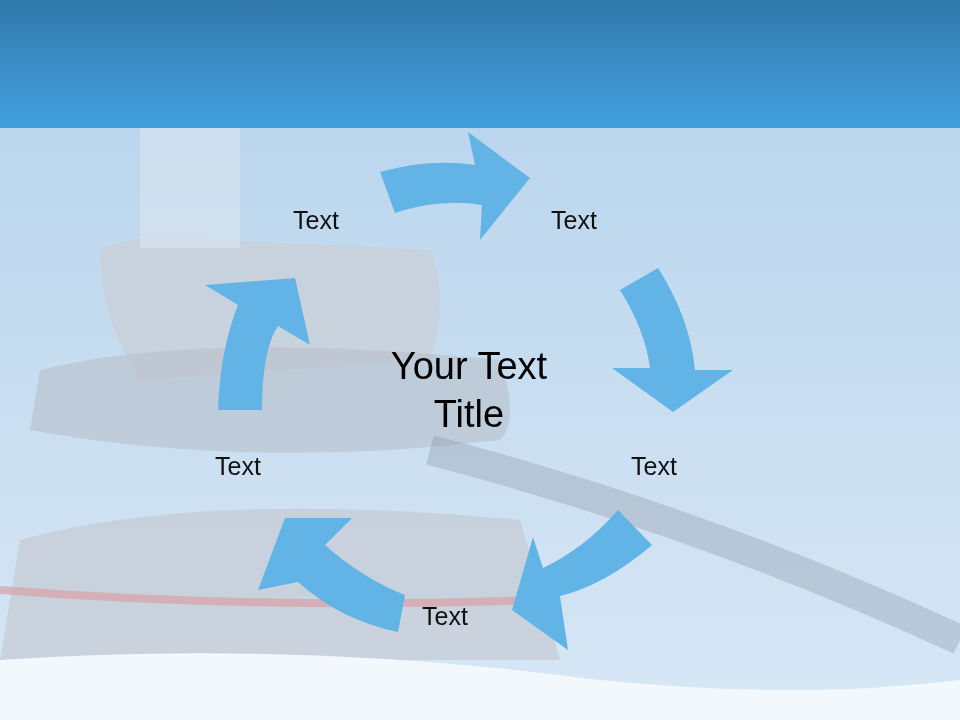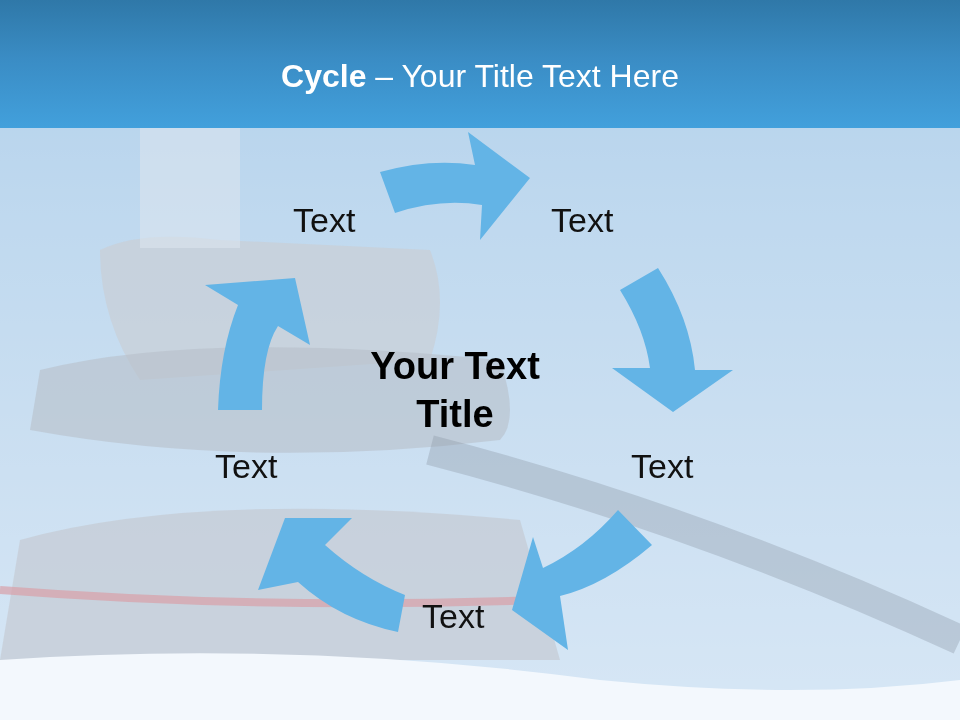--- a/index.html
+++ b/index.html
@@ -7,46 +7,43 @@
            font-family: "Liberation Sans", "DejaVu Sans", sans-serif; }
     .slide { position: absolute; left: 0; top: 0; width: 960px; height: 720px; overflow: hidden;
              background: linear-gradient(180deg, #9fc6e6 0%, #b9d6ee 30%, #cfe2f3 60%, #e8f2fb 100%); }
     .bg-photo { position: absolute; left: 0; top: 0; width: 960px; height: 720px; }
     .header-band { position: absolute; left: 0; top: 0; width: 960px; height: 128px;
                    background: linear-gradient(180deg, #2f78a8 0%, #3a8cc4 45%, #42a0dc 100%); }
     .title { position: absolute; left: 0; top: 56px; width: 960px; text-align: center;
              color: #ffffff; font-size: 32px; line-height: 40px; }
     .title .bold { font-weight: bold; }
     .arrows { position: absolute; left: 0; top: 0; width: 960px; height: 720px; }
-    .label { position: absolute; font-size: 34px; color: #111; line-height: 40px; white-space: nowrap; }
-    .center { position: absolute; left: 330px; top: 342px; width: 250px; text-align: center;
-              font-size: 38px; font-weight: bold; color: #000; line-height: 48px; }
+    .label { position: absolute; font-size: 25px; color: #111; line-height: 40px; white-space: nowrap; }
+    .center { position: absolute; left: 344px; top: 342px; width: 250px; text-align: center;
+              font-size: 38px; font-weight: normal; color: #000; line-height: 48px; }
   </style>
 </head>
 <body>
 
 <div class="slide">
 
   <svg class="bg-photo" viewBox="0 0 960 720">
 
     <rect x="0" y="128" width="960" height="592" fill="#c6dcf0" opacity="0.5"></rect>
     <path d="M100 250 Q140 230 220 240 L430 250 Q450 300 430 360 L140 380 Q100 320 100 250 Z" fill="#c9cfd6" opacity="0.7"></path>
     <path d="M40 370 Q200 330 500 360 Q520 420 500 440 Q250 470 30 430 Z" fill="#b8c0c9" opacity="0.6"></path>
     <path d="M20 540 Q200 490 520 520 L560 660 L0 660 Z" fill="#c4cbd3" opacity="0.7"></path>
     <path d="M0 590 Q260 610 540 600" stroke="#d9a0a8" stroke-width="8" fill="none" opacity="0.7"></path>
     <path d="M430 450 Q700 520 960 640" stroke="#8a96a3" stroke-width="30" fill="none" opacity="0.35"></path>
     <path d="M0 660 Q300 640 600 680 Q800 700 960 680 L960 720 L0 720 Z" fill="#f3f8fd"></path>
     <rect x="140" y="128" width="100" height="120" fill="#dde6ee" opacity="0.55"></rect>
   </svg>
 
   <div class="header-band"></div>
 
-  <div class="title">
-    <span class="bold">Cycle</span><span> – Your Title Text Here</span>
-  </div>
 
   <svg class="arrows" viewBox="0 0 960 720">
     <g fill="#63b4e6">
 
       <path d="M380 172 Q430 158 475 165 L468 132 L530 178 L480 240 L482 205 Q440 198 395 213 Z"></path>
 
       <path d="M620 290 L658 268 Q690 318 695 370 L733 370 L673 412 L612 368 L650 368 Q645 330 620 290 Z"></path>
 
       <path d="M618 510 L652 545 Q605 585 560 596 L568 650 L512 610 L533 537 L543 568 Q585 548 618 510 Z"></path>
 

